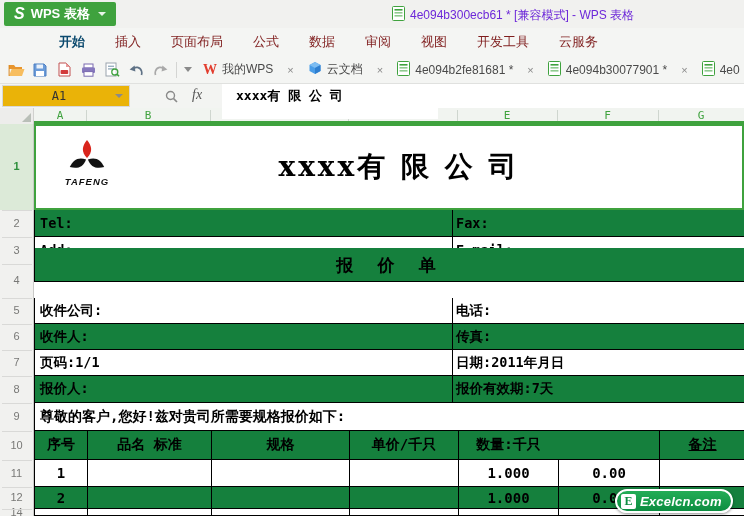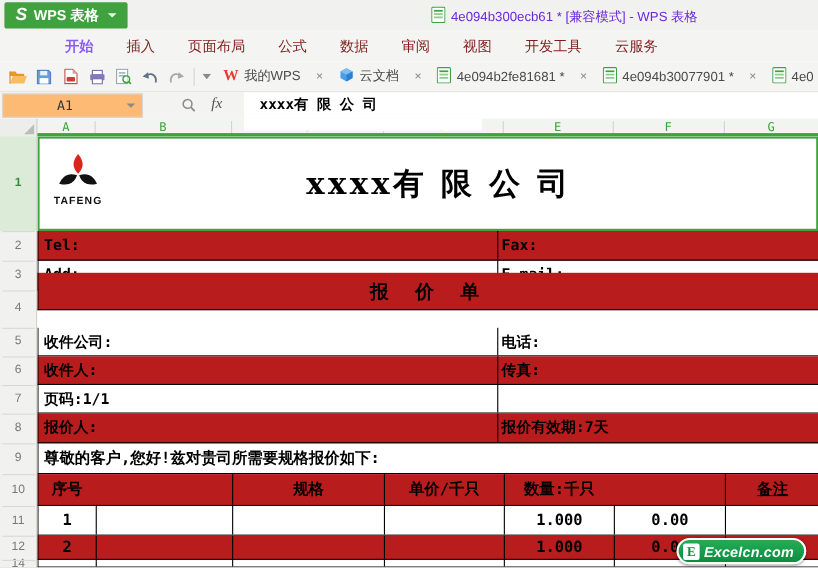--- a/index.html
+++ b/index.html
@@ -13,36 +13,36 @@
     color:#fff; font-size:13px; font-weight:bold; cursor:default; }
   .wps-btn .s-logo { font-size:16px; font-weight:bold; font-style:italic; line-height:1; }
   .wps-btn .caret { width:0; height:0; border-left:4px solid transparent; border-right:4px solid transparent; border-top:4px solid #e8f5e8; margin-left:2px; }
   .win-title { position:absolute; left:392px; top:6px; display:flex; align-items:center; gap:5px;
     font-size:12px; color:#6d28d9; white-space:nowrap; }
 
   
   .menubar { position:absolute; left:0; top:28px; width:744px; height:28px; background:#f4f5f3;
     display:flex; align-items:center; padding-left:44px; }
   .menu-item { padding:0 15px; font-size:13px; color:#7f1d1d; line-height:28px; cursor:default; }
-  .menu-item.active { color:#8b5cf6; font-weight:bold; }
+  .menu-item.active { color:#0c4a6e; font-weight:bold; }
 
   
   .toolbar { position:absolute; left:0; top:56px; width:744px; height:28px; background:#f4f5f3;
     border-bottom:1px solid #e0e1df; display:flex; align-items:center; }
   .tb-icon { width:24px; height:22px; display:flex; align-items:center; justify-content:center; }
   .tb-sep { width:1px; height:16px; background:#d4d5d3; margin:0 4px; }
   .tb-caret { width:14px; display:flex; align-items:center; justify-content:center; }
   .doc-tabs { display:flex; align-items:center; height:28px; overflow:hidden; flex:1; }
   .doc-tab { display:flex; align-items:center; gap:5px; padding:0 8px; height:28px; font-size:12px; color:#4a4a4a; white-space:nowrap; }
   .tab-close { font-size:11px; color:#8a8a8a; padding:0 6px; cursor:default; }
   .wps-w { color:#e23d2e; font-weight:900; font-size:14px; font-family:"Liberation Serif", serif; }
 
   
   .formulabar { position:absolute; left:0; top:84px; width:744px; height:24px; background:#f3f4f2; }
-  .namebox { position:absolute; left:2px; top:1px; width:128px; height:22px; background:#fdba74;
+  .namebox { position:absolute; left:2px; top:1px; width:128px; height:22px; background:#eab308;
     border:1px solid #d8d8d8; display:flex; align-items:center; }
   .namebox .ref { flex:1; text-align:center; font-size:12px; color:#333; font-family:"DejaVu Sans Mono", monospace; }
   .namebox .nb-caret { width:0; height:0; border-left:4px solid transparent; border-right:4px solid transparent; border-top:4px solid #8a8a8a; margin-right:6px; }
   .fb-magnifier { position:absolute; left:165px; top:5px; }
   .fb-fx { position:absolute; left:192px; top:3px; font-family:"Liberation Serif", serif; font-style:italic; font-size:14px; color:#555; }
   .fb-input { position:absolute; left:222px; top:0; width:522px; height:24px; background:#fff;
     font-size:13px; font-weight:bold; color:#000; line-height:24px; padding-left:14px;
     font-family:"DejaVu Sans Mono", monospace; }
   .fb-droop { position:absolute; left:222px; top:108px; width:216px; height:11px; background:#fff; z-index:6; }
 
@@ -61,33 +61,33 @@
   .row-num { position:absolute; left:0; width:33px; text-align:center; font-size:11px; color:#787876; }
   .row-num.sel { color:#2e8f3c; font-weight:bold; }
   .row-block-sel { position:absolute; left:0; width:33px; background:#dcead8; }
   .row-sep { position:absolute; left:2px; width:30px; height:1px; background:#d9d9d7; }
 
   
   .sheet { position:absolute; left:34px; top:124px; width:710px; height:392px; background:#fff; overflow:hidden;
     font-family:"DejaVu Sans Mono", monospace; color:#000; }
   .q-row { position:absolute; left:0; width:710px; border-bottom:1px solid #000; border-left:1px solid #000; }
   .q-row.noborder { border:none; }
-  .q-row.shade { background:#b91c1c; }
+  .q-row.shade { background:#15803d; }
   .q-left { position:absolute; left:5px; top:50%; transform:translateY(-50%); font-size:13.5px; font-weight:bold; white-space:nowrap; }
   .q-right { position:absolute; left:421px; top:50%; transform:translateY(-50%); font-size:13.5px; font-weight:bold; white-space:nowrap; }
   .q-divider { position:absolute; left:417px; top:0; bottom:0; width:1px; background:#000; }
   .q-center { position:absolute; left:0; right:0; top:50%; transform:translateY(-50%); text-align:center;
     font-size:17px; font-weight:bold; letter-spacing:7px; }
   .q-cell { position:absolute; top:0; bottom:0; display:flex; align-items:center; justify-content:center;
     font-size:14px; font-weight:bold; border-left:1px solid #000; white-space:nowrap; }
   .q-cell.first { border-left:none; }
   .sel-border { position:absolute; inset:0; border:2px solid #3fa23e; pointer-events:none; z-index:4; }
   .company-title { position:absolute; left:80px; right:60px; top:50%; transform:translateY(-50%);
     text-align:center; font-family:"DejaVu Serif", serif; font-size:28px; font-weight:bold; letter-spacing:3px; white-space:nowrap; }
-  .logo-box { position:absolute; left:12px; top:9px; width:50px; height:64px; }
+  .logo-box { position:absolute; left:28px; top:9px; width:50px; height:64px;font-style:italic; }
 
   
   .watermark { position:absolute; left:615px; top:489px; height:24px; padding:0 9px 0 4px; z-index:9;
     background:linear-gradient(#23ad56,#0c8d41); border:2px solid #fff; border-radius:13px;
     box-shadow:0 1px 3px rgba(0,0,0,.45); display:flex; align-items:center; gap:4px; }
   .wm-badge { width:15px; height:15px; background:#fff; border-radius:2px; display:flex; align-items:center; justify-content:center;
     color:#0c8d41; font-family:"Liberation Serif", serif; font-weight:bold; font-size:12px; }
   .wm-text { color:#fff; font-weight:bold; font-style:italic; font-size:13px; letter-spacing:0.2px; }
 </style>
 </head>
@@ -324,31 +324,33 @@
         <span class="q-right">电话:</span>
       </div>
       <div class="q-row shade" style="top: 200px; height: 26px;">
         <div class="q-divider"></div>
         <span class="q-left">收件人:</span>
         <span class="q-right">传真:</span>
       </div>
       <div class="q-row" style="top: 226px; height: 26px;">
         <div class="q-divider"></div>
         <span class="q-left">页码:1/1</span>
+        <span class="q-right">日期:2011年月日</span>
       </div>
       <div class="q-row shade" style="top: 252px; height: 27px;">
         <div class="q-divider"></div>
         <span class="q-left">报价人:</span>
         <span class="q-right">报价有效期:7天</span>
       </div>
       <div class="q-row" style="top: 279px; height: 28px; text-align: right;">
         <span class="q-left" style="font-size: 14px;">尊敬的客户,您好!兹对贵司所需要规格报价如下:</span>
       </div>
       <div class="q-row shade" style="top: 307px; height: 29px;">
         <div class="q-cell first" style="left: 0px; width: 52px;">序号</div>
+        <div class="q-cell" style="left: 52px; width: 124px;">品名 标准</div>
         <div class="q-cell" style="left: 176px; width: 138px;">规格</div>
         <div class="q-cell" style="left: 314px; width: 109px;">单价/千只</div>
         <div class="q-cell" style="left: 423px; width: 100px;">数量:千只</div>
         <div class="q-cell" style="left: 624px; width: 86px; text-decoration: underline;">备注</div>
       </div>
       <div class="q-row" style="top: 336px; height: 27px;">
         <div class="q-cell first" style="left: 0px; width: 52px;">1</div>
         <div class="q-cell" style="left: 52px; width: 124px;"></div>
         <div class="q-cell" style="left: 176px; width: 138px;"></div>
         <div class="q-cell" style="left: 314px; width: 109px;"></div>

